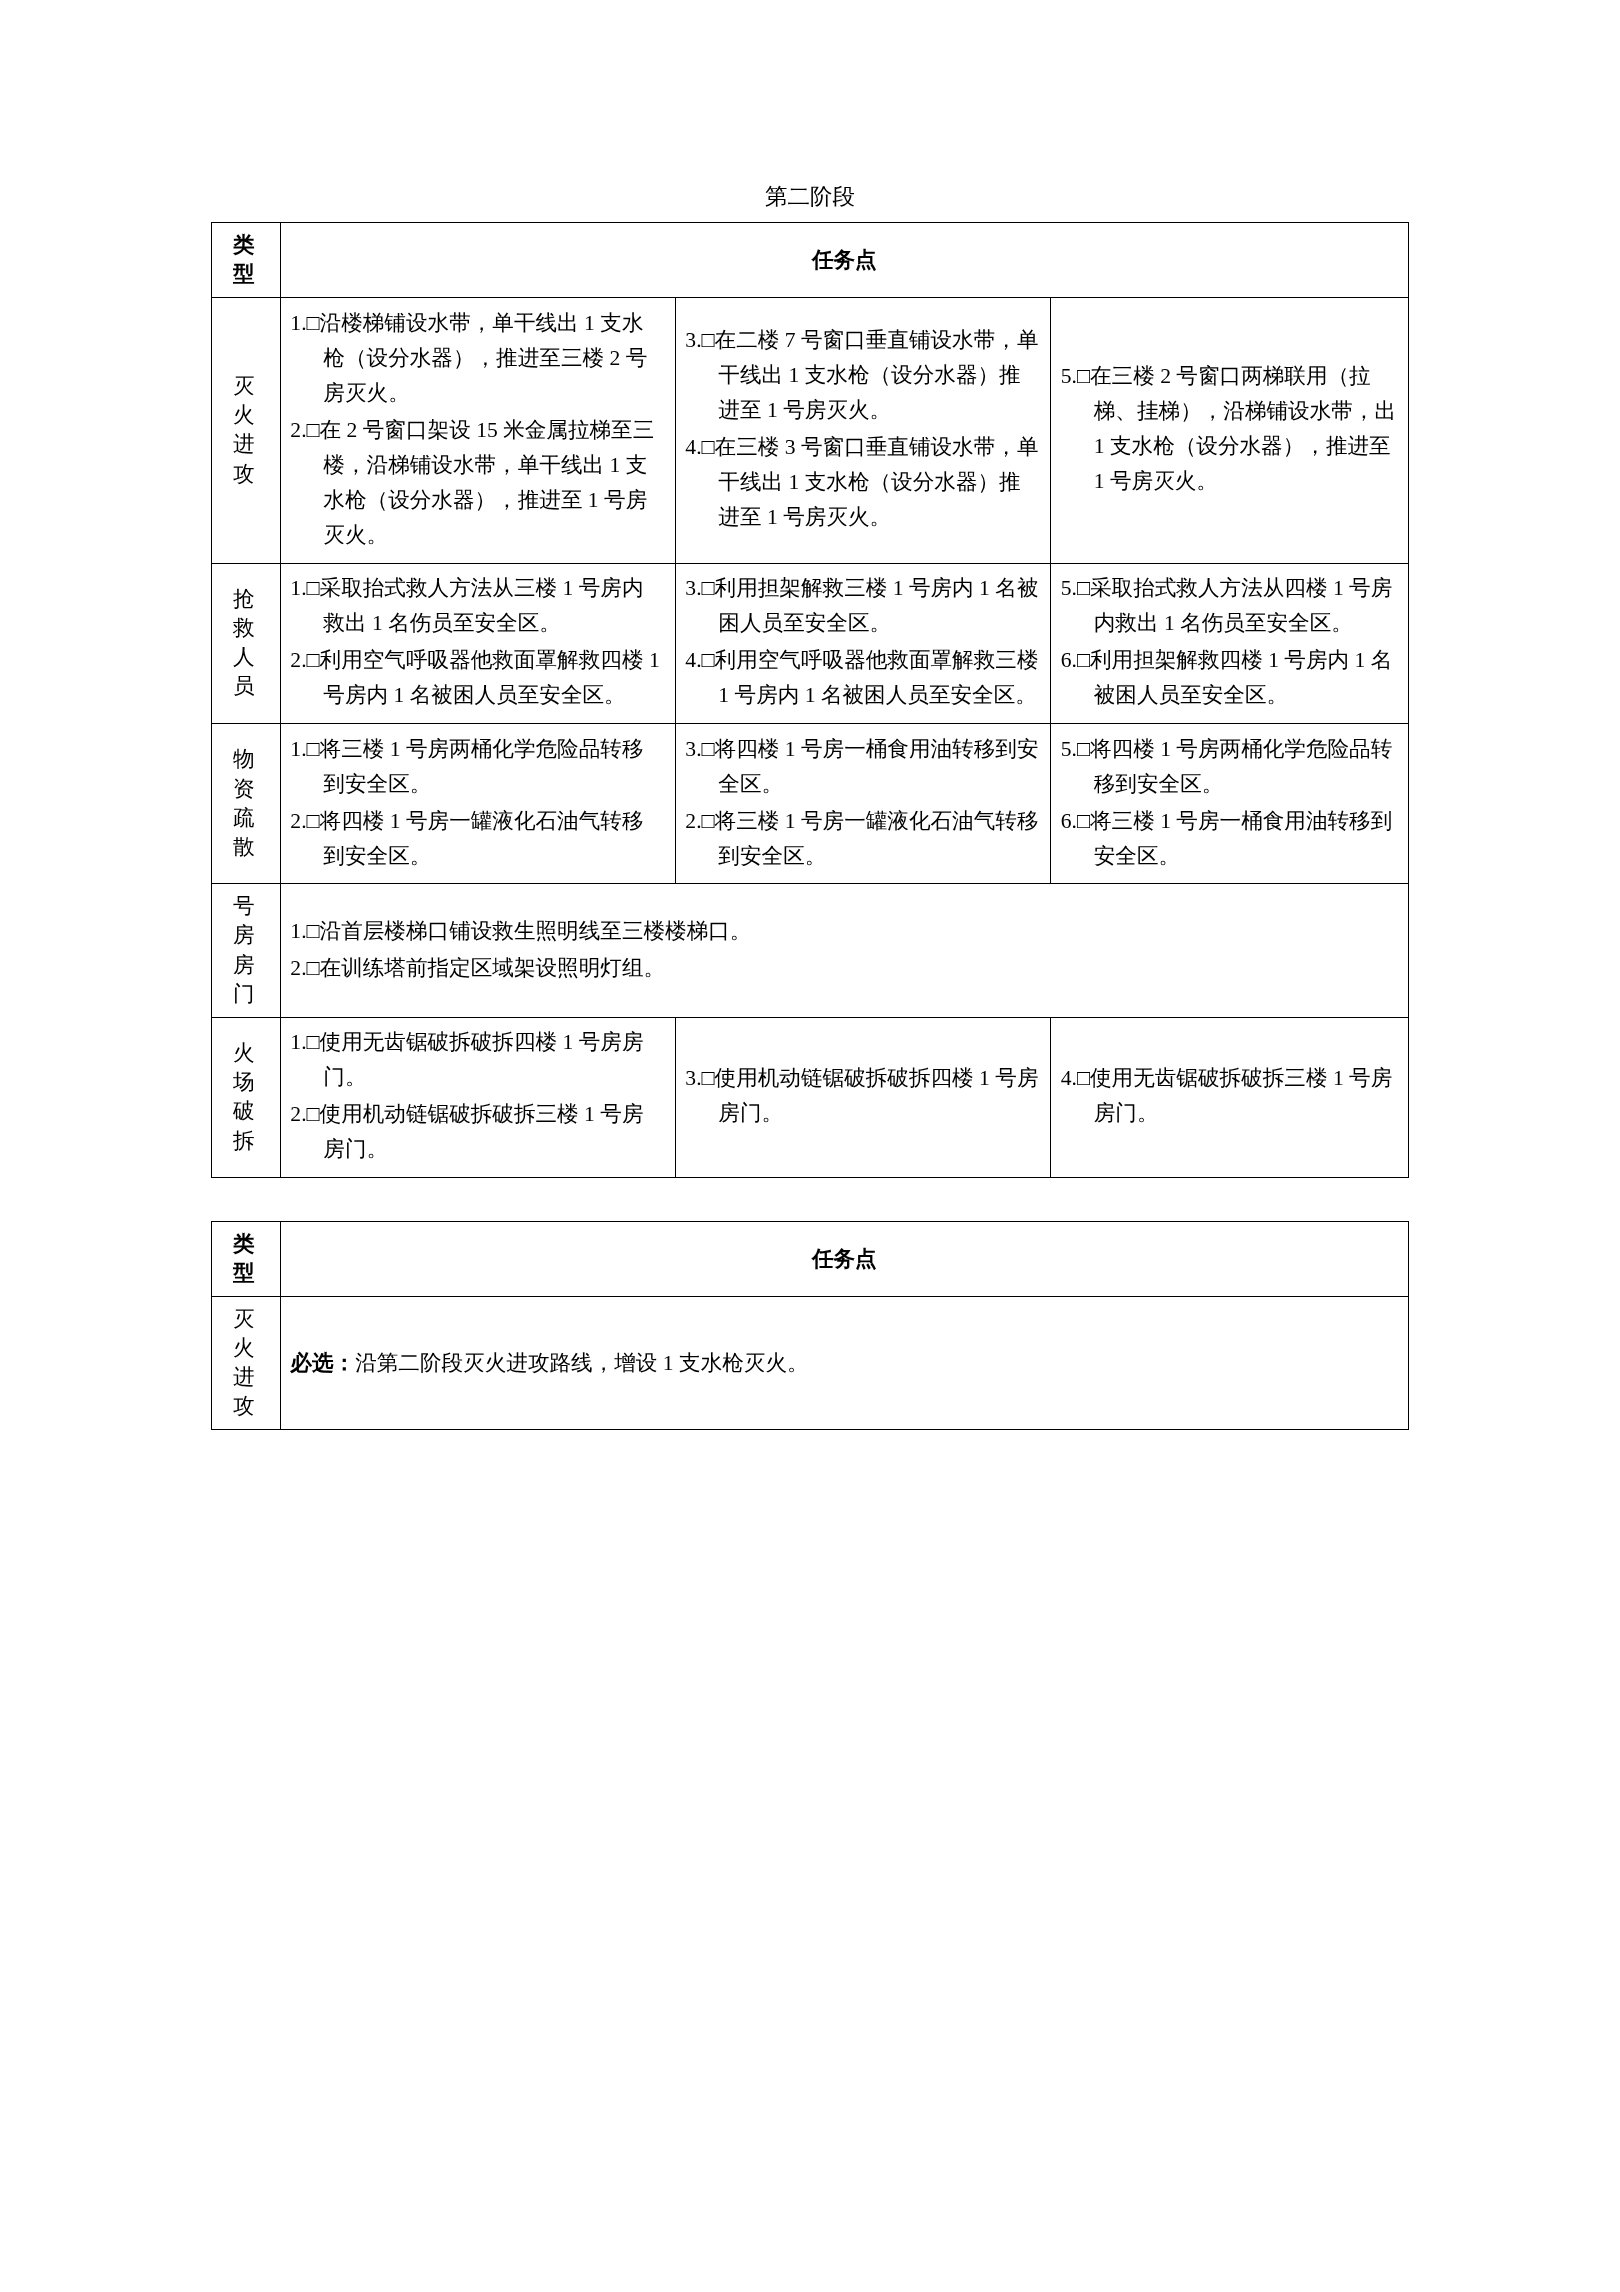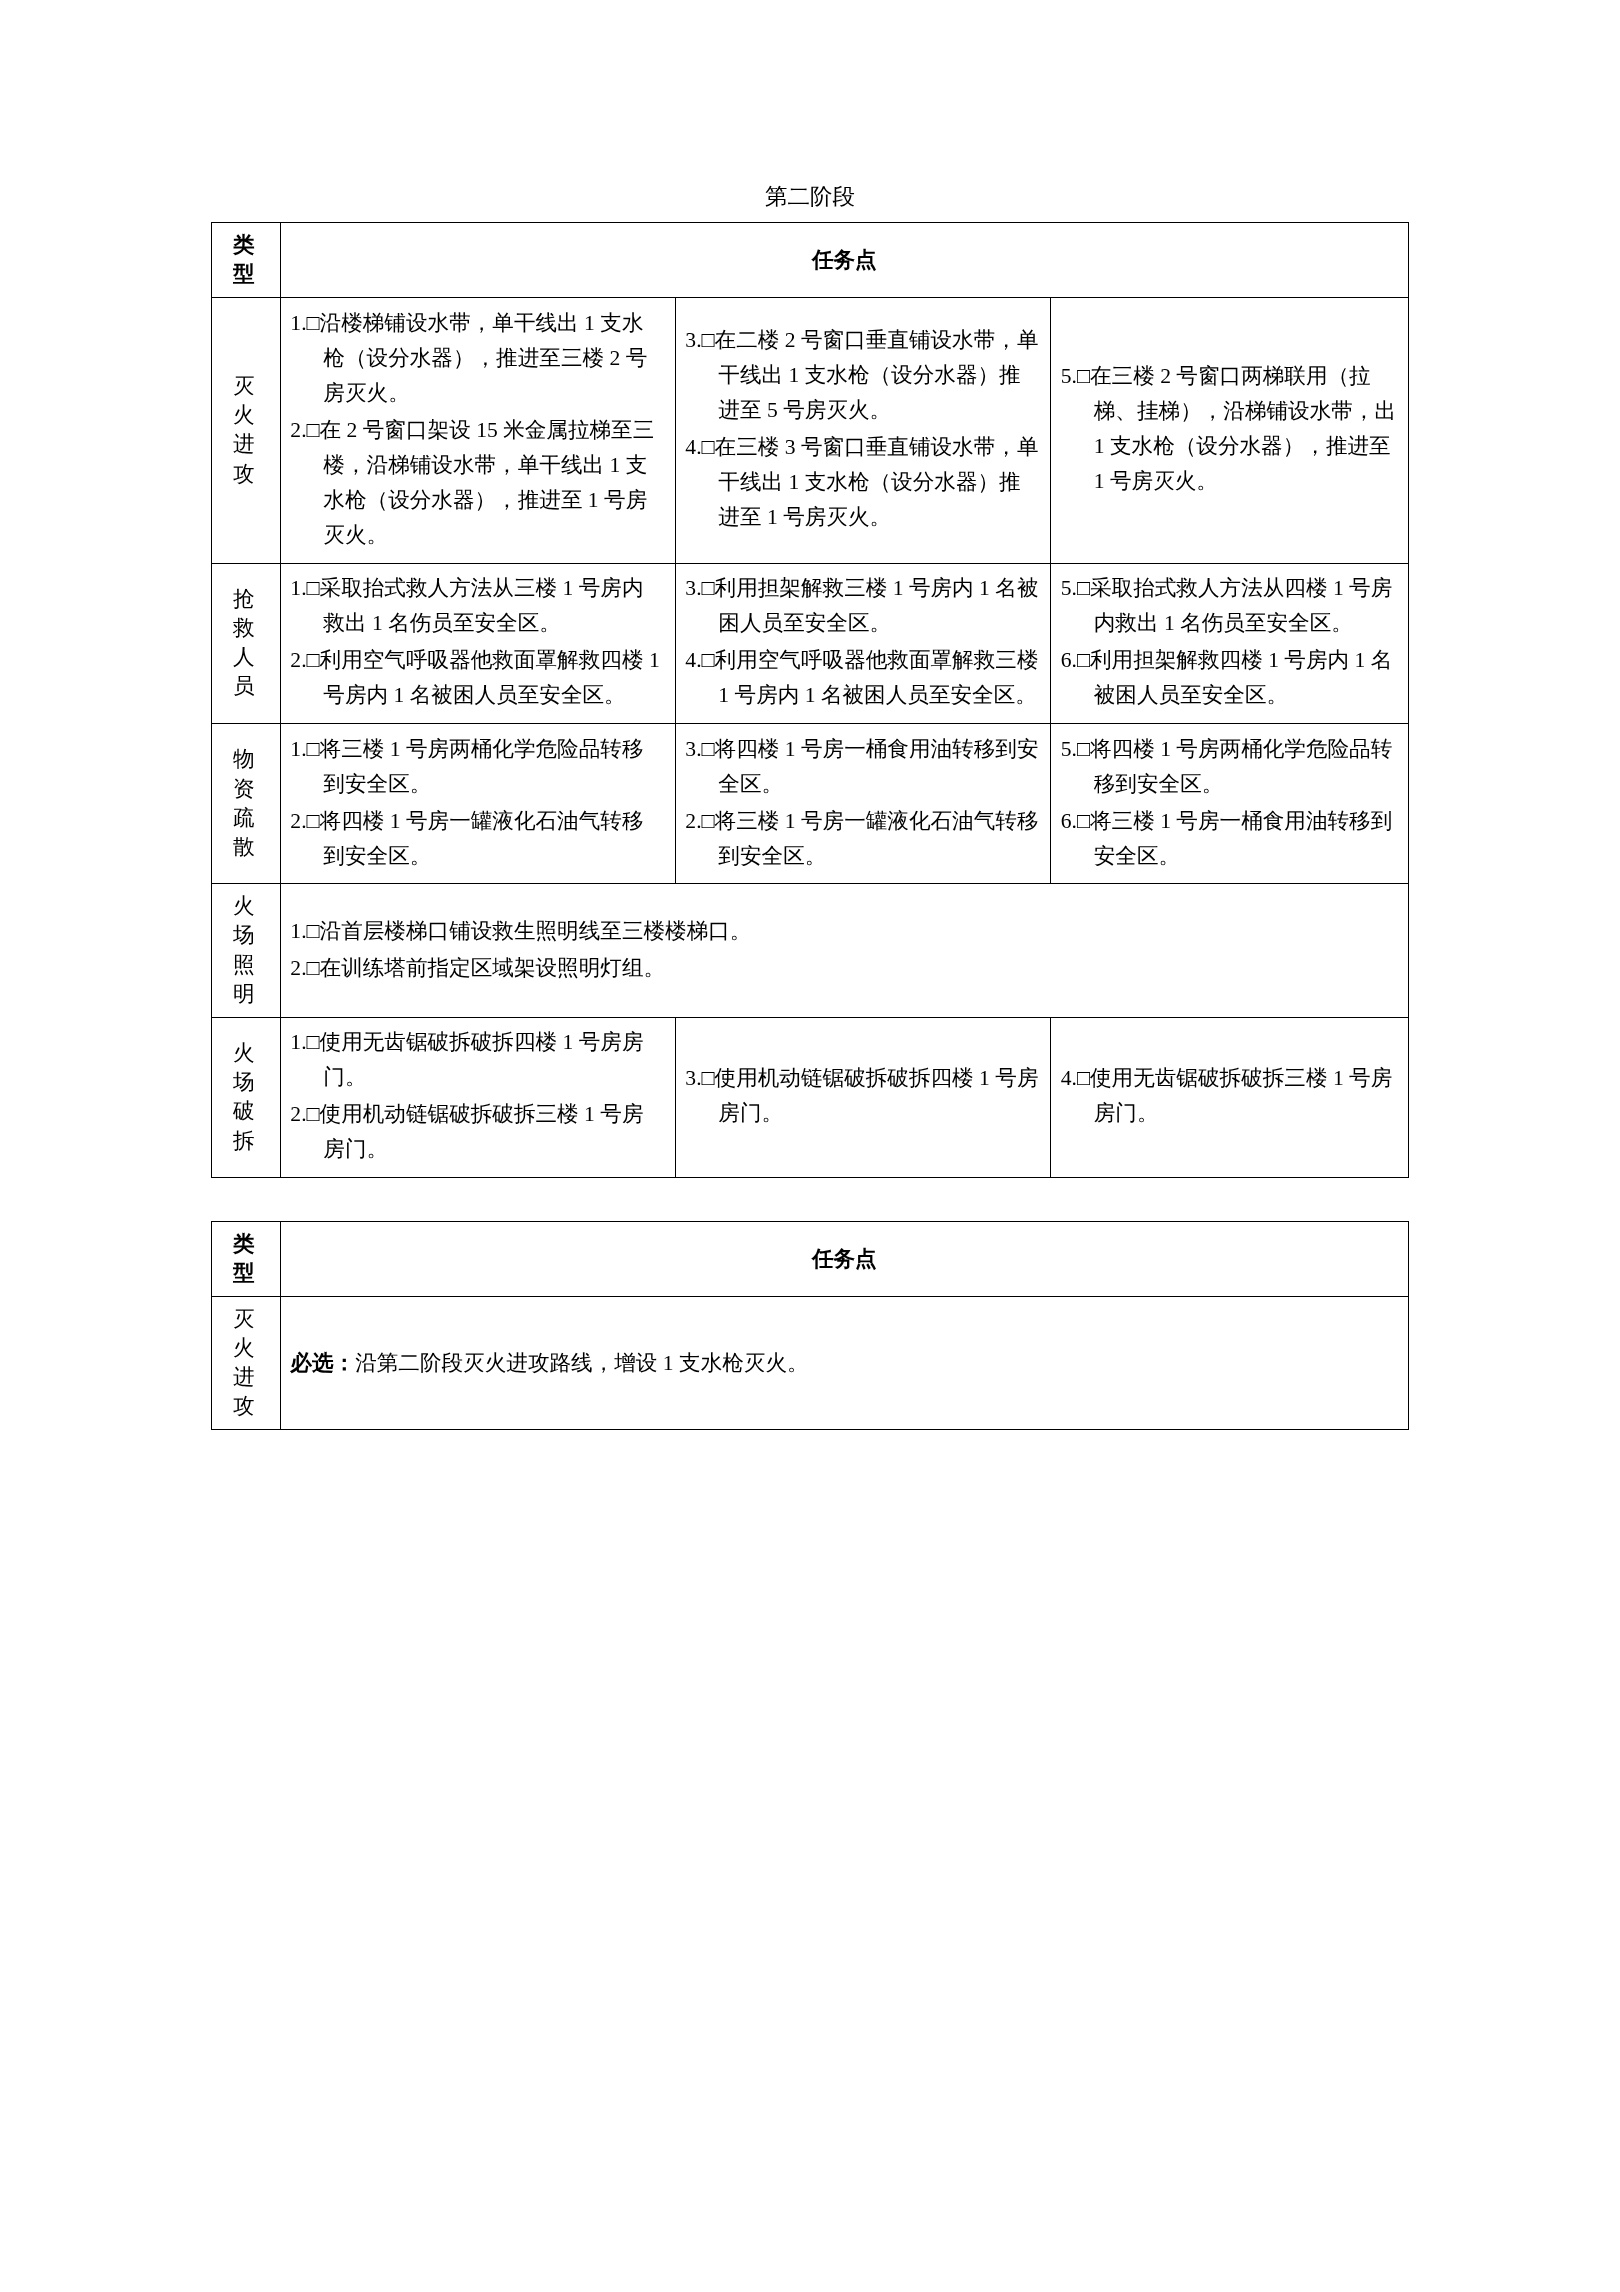--- a/index.html
+++ b/index.html
@@ -110,21 +110,21 @@
           <span class="type-vert">灭火进攻</span>
         </td>
         <td class="cell">
           <ul>
             <li>1.□沿楼梯铺设水带，单干线出 1 支水枪（设分水器），推进至三楼 2 号房灭火。</li>
             <li>2.□在 2 号窗口架设 15 米金属拉梯至三楼，沿梯铺设水带，单干线出 1 支水枪（设分水器），推进至 1 号房灭火。</li>
           </ul>
         </td>
         <td class="cell">
           <ul>
-            <li>3.□在二楼 2 号窗口垂直铺设水带，单干线出 1 支水枪（设分水器）推进至 5 号房灭火。</li>
+            <li>3.□在二楼 7 号窗口垂直铺设水带，单干线出 1 支水枪（设分水器）推进至 1 号房灭火。</li>
             <li>4.□在三楼 3 号窗口垂直铺设水带，单干线出 1 支水枪（设分水器）推进至 1 号房灭火。</li>
           </ul>
         </td>
         <td class="cell">
           <ul>
             <li>5.□在三楼 2 号窗口两梯联用（拉梯、挂梯），沿梯铺设水带，出 1 支水枪（设分水器），推进至 1 号房灭火。</li>
           </ul>
         </td>
       </tr>
 
@@ -171,21 +171,21 @@
         <td class="cell">
           <ul>
             <li>5.□将四楼 1 号房两桶化学危险品转移到安全区。</li>
             <li>6.□将三楼 1 号房一桶食用油转移到安全区。</li>
           </ul>
         </td>
       </tr>
 
       <tr>
         <td class="col-type">
-          <span class="type-vert">火场照明</span>
+          <span class="type-vert">号房房门</span>
         </td>
         <td class="cell" colspan="3">
           <ul>
             <li>1.□沿首层楼梯口铺设救生照明线至三楼楼梯口。</li>
             <li>2.□在训练塔前指定区域架设照明灯组。</li>
           </ul>
         </td>
       </tr>
 
       <tr>

